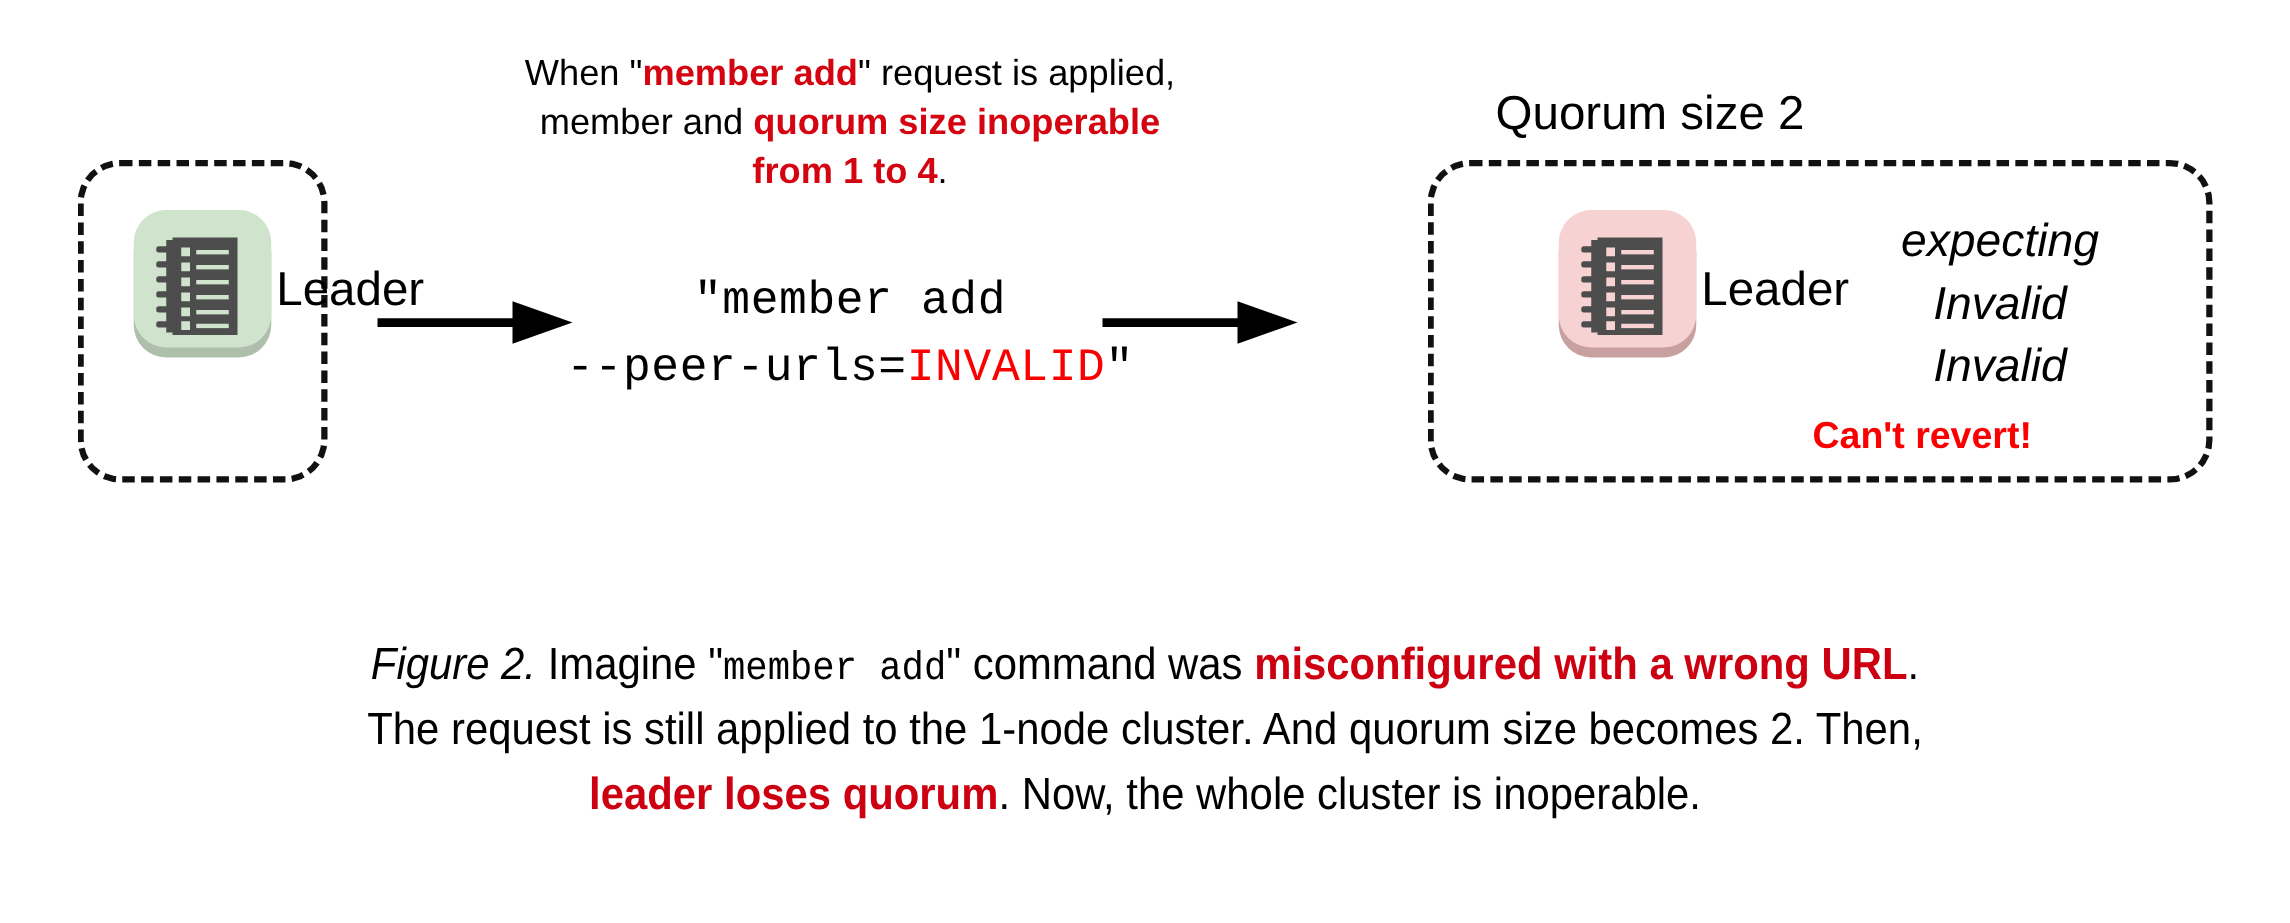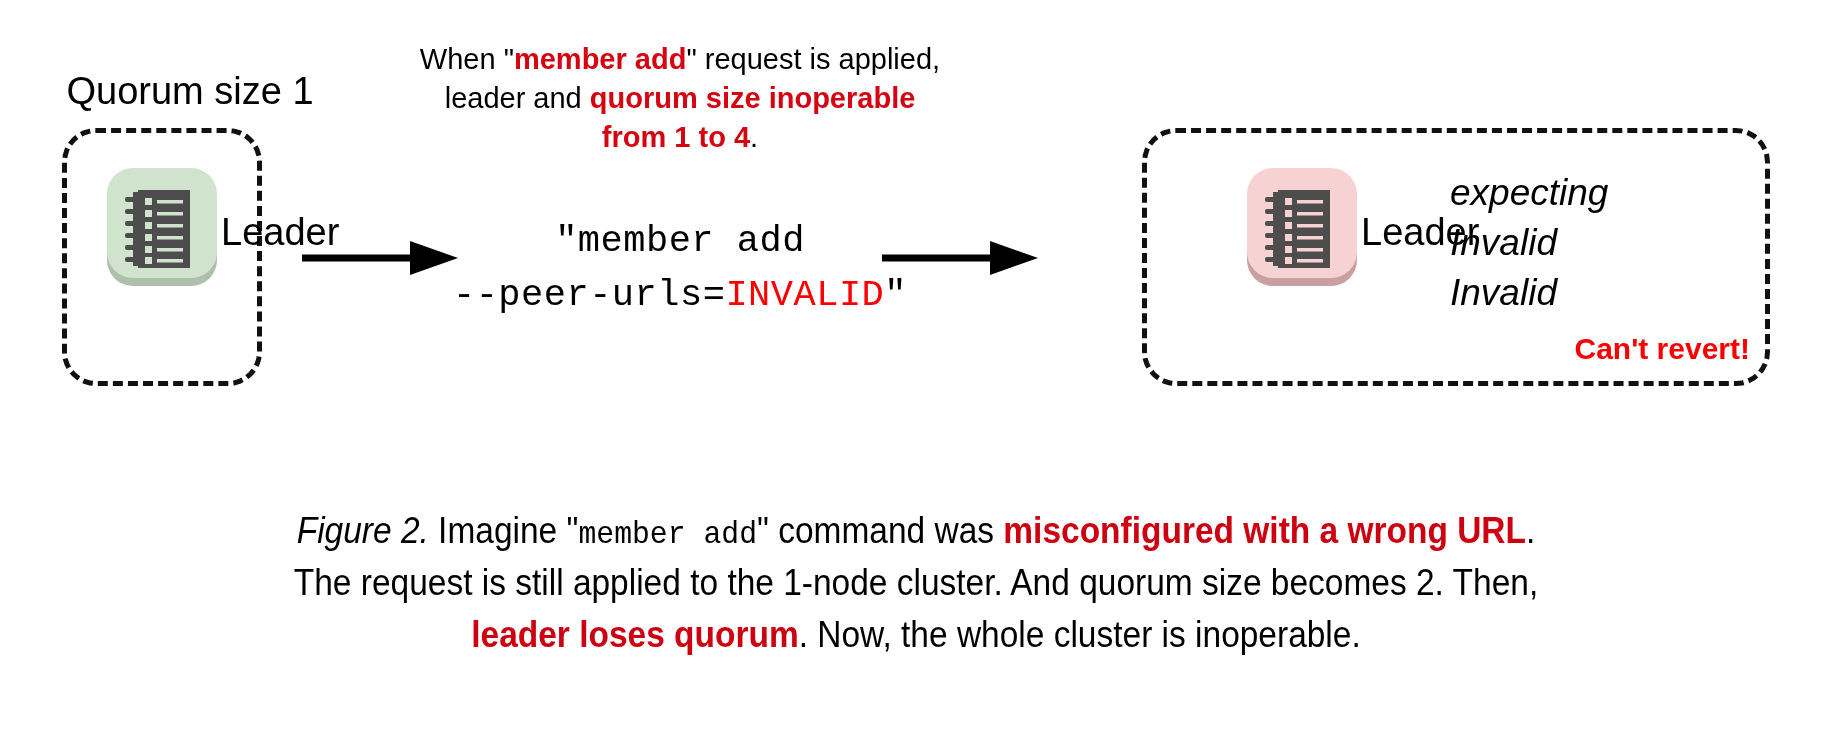--- a/index.html
+++ b/index.html
@@ -106,31 +106,31 @@
     line-height: 1.45;
     letter-spacing: 0.5px;
     color: #000;
     white-space: nowrap;
   }
   .invalid { color: #fb0000; }
 
   
   .status-text {
     position: absolute;
-    text-align: left;
+    text-align: center;
     font-style: italic;
     font-size: 37px;
     line-height: 1.35;
     font-family: "Liberation Sans", sans-serif;
     color: #000;
     white-space: nowrap;
   }
   .cant-revert {
     position: absolute;
-    text-align: right;
+    text-align: left;
     font-size: 30px;
     font-weight: bold;
     color: #fb0000;
     white-space: nowrap;
     font-family: "Liberation Sans", sans-serif;
   }
 
   
   .caption {
     position: absolute;
@@ -150,21 +150,20 @@
     font-size: 32px;
     letter-spacing: 0px;
   }
   .caption .red { color: #cc0010; font-weight: bold; }
 </style>
 </head>
 <body>
 
 <div class="stage">
 
-  <div class="abs quorum-label" style="left:30px; top:72px; width:320px;">Quorum size 1</div>
 
   <div class="abs cluster-box" style="left:62px; top:128px; width:200px; height:258px;"></div>
 
   <div class="node" style="left:103px; top:162px;">
     <div class="node-icon-wrap">
       <div class="icon-shadow" style="background:#aebfac;"></div>
       <div class="icon-plate" style="background:#cfe3cd;"></div>
       <svg class="icon-glyph" viewBox="0 0 118 126" xmlns="http://www.w3.org/2000/svg">
 
         <g fill="#4d4d4d">
@@ -201,36 +200,37 @@
     <div class="node-label">Leader</div>
   </div>
 
   <svg class="arrow" style="left:300px; top:238px; width:160px; height:40px;" viewBox="0 0 160 40" xmlns="http://www.w3.org/2000/svg">
     <line x1="2" y1="20" x2="118" y2="20" stroke="#000" stroke-width="7"></line>
     <polygon points="110,3 158,20 110,37" fill="#000"></polygon>
   </svg>
 
   <div class="top-note" style="left:360px; top:40px; width:640px;">
     <span>When "</span><span class="hl">member add</span><span>" request is applied,</span><br>
-    <span>leader and </span><span class="hl">quorum size inoperable</span><br>
+    <span>member and </span><span class="hl">quorum size inoperable</span><br>
     <span class="hl">from 1 to 4</span><span>.</span>
   </div>
 
   <div class="command" style="left:430px; top:215px; width:500px;">
     <div>"member add</div>
     <div>
       <span>--peer-urls=</span><span class="invalid">INVALID</span><span>"</span>
     </div>
   </div>
 
   <svg class="arrow" style="left:880px; top:238px; width:160px; height:40px;" viewBox="0 0 160 40" xmlns="http://www.w3.org/2000/svg">
     <line x1="2" y1="20" x2="118" y2="20" stroke="#000" stroke-width="7"></line>
     <polygon points="110,3 158,20 110,37" fill="#000"></polygon>
   </svg>
 
+  <div class="abs quorum-label" style="left:1110px; top:72px; width:420px;">Quorum size 2</div>
 
   <div class="abs cluster-box" style="left:1142px; top:128px; width:628px; height:258px;"></div>
 
   <div class="node" style="left:1243px; top:162px;">
     <div class="node-icon-wrap">
       <div class="icon-shadow" style="background:#c9a0a0;"></div>
       <div class="icon-plate" style="background:#f7d2d2;"></div>
       <svg class="icon-glyph" viewBox="0 0 118 126" xmlns="http://www.w3.org/2000/svg">
         <g fill="#4d4d4d">
           <rect x="22" y="35" width="16" height="5" rx="2"></rect>

